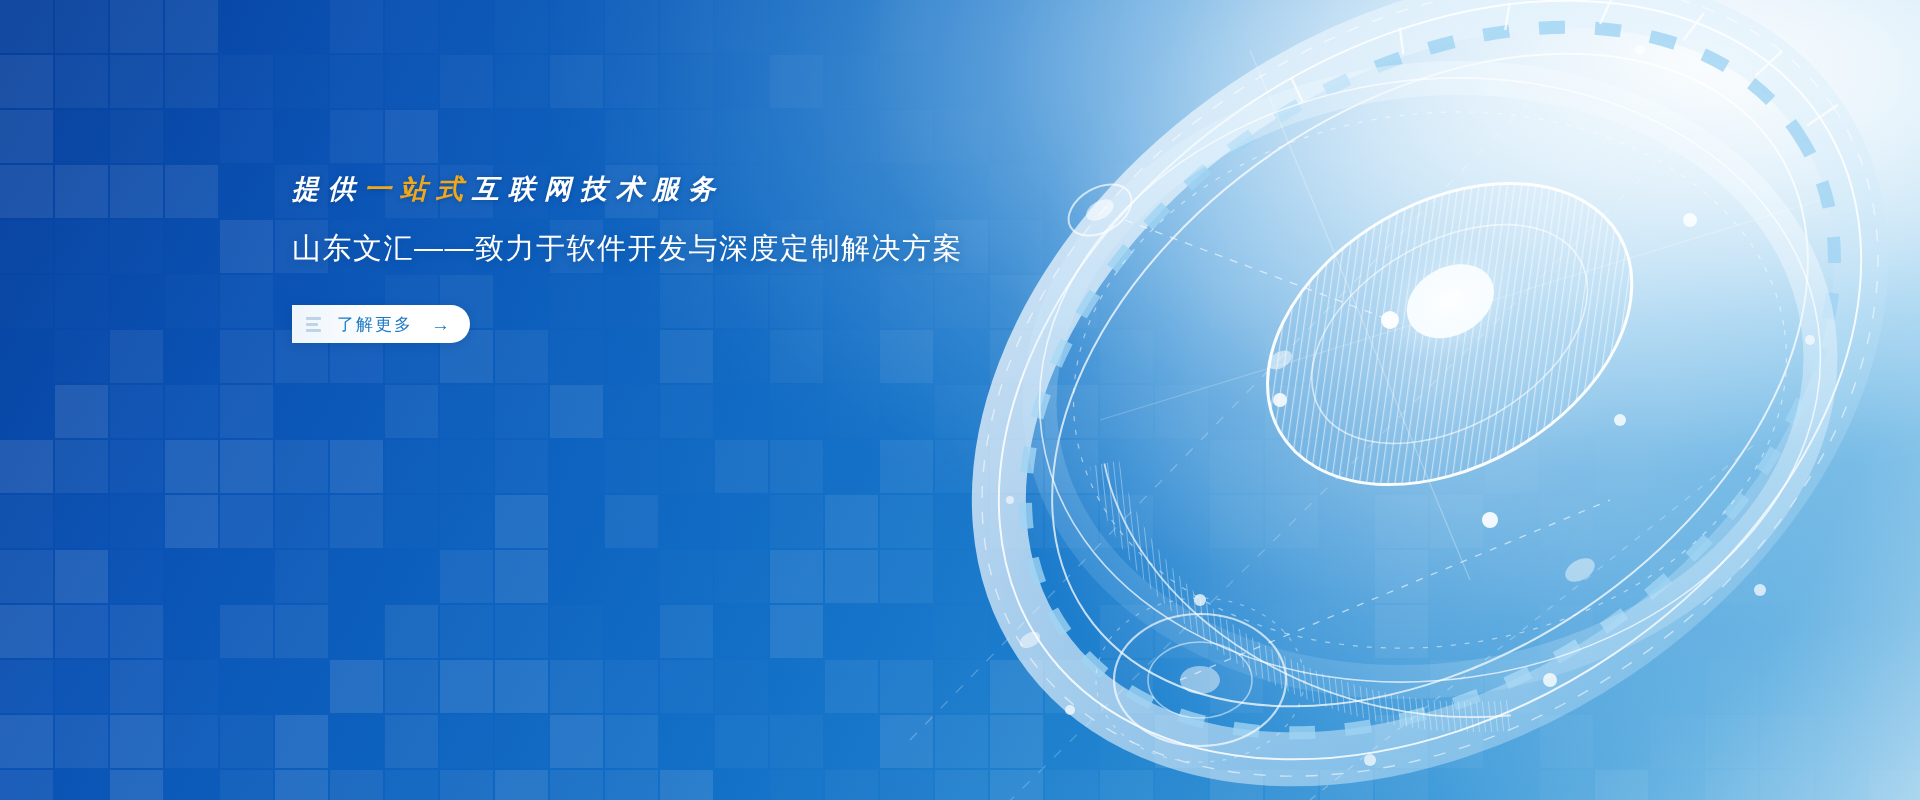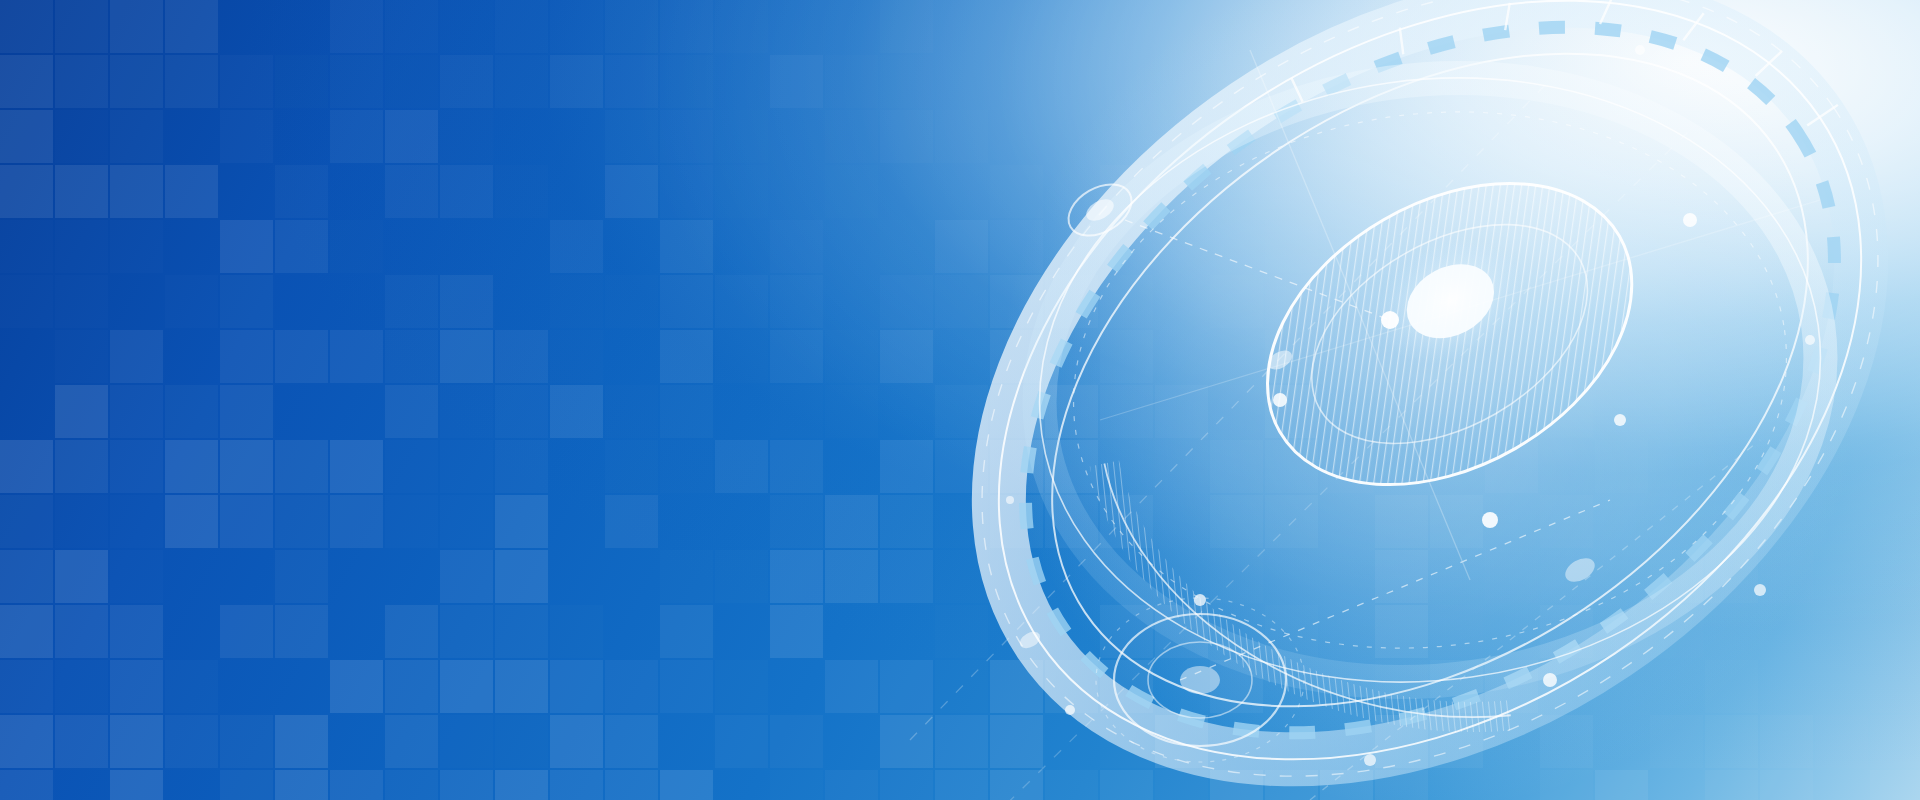--- a/index.html
+++ b/index.html
@@ -784,18 +784,31 @@
             <line x1="160" y1="-285" x2="172" y2="-309"></line>
             <line x1="50" y1="-302" x2="54" y2="-328"></line>
           </g>
         </g>
       </g>
     </svg>
   </div>
 
   <div class="copy">
 
-
-
-
+    <div class="eyebrow"><span>提供</span><span class="hl">一站式</span><span>互联网技术服务</span></div>
+
+
+    <p class="subline">山东文汇——致力于软件开发与深度定制解决方案</p>
+
+    <div class="cta-wrap">
+      <a class="cta" href="#">
+        <span class="cta-bars">
+          <span></span>
+            <span></span>
+            <span></span>
+        </span>
+        <span class="cta-label">了解更多</span>
+        <span class="cta-arrow">→</span>
+      </a>
+    </div>
 
   </div>
 </div>
 
 </body></html>

